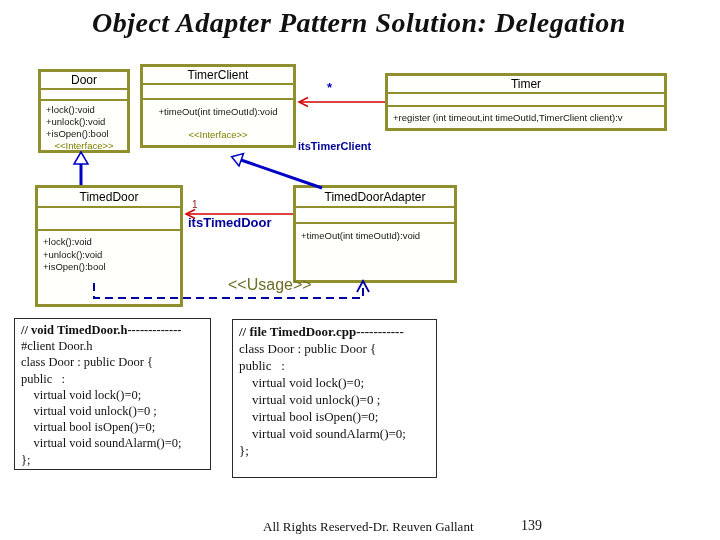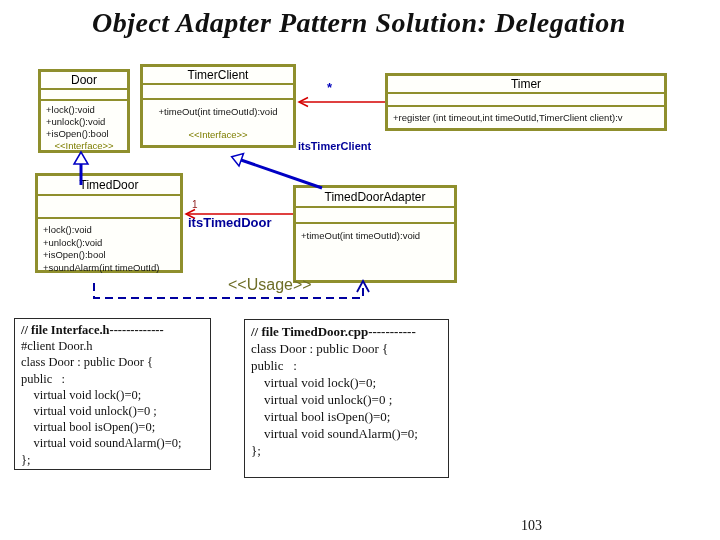--- a/index.html
+++ b/index.html
@@ -43,21 +43,21 @@
   .uarrow{ fill:none; stroke:#0000a0; stroke-width:1.8; }
   
   .code {
     position:absolute; border:1px solid #2a2a2a; background:#ffffff;
     font-family:"Liberation Serif", serif; color:#111;
     padding:3px 6px; box-sizing:border-box;
   }
   .code .head { font-weight:bold; white-space:pre; }
   .code .ln { white-space:pre; }
   #codeH { left:14px; top:318px; width:197px; height:152px; font-size:12.5px; line-height:16.2px; }
-  #codeC { left:244px; top:319px; width:205px; height:159px; font-size:13px; line-height:17px; }
+  #codeC { left:232px; top:319px; width:205px; height:159px; font-size:13px; line-height:17px; }
   
   #footer {
     position:absolute; left:263px; top:519px; font-family:"Liberation Serif", serif;
     font-size:13px; color:#111; white-space:nowrap;
   }
   #pageno {
     position:absolute; left:521px; top:518px; font-family:"Liberation Serif", serif;
     font-size:14px; color:#111;
   }
 </style>
@@ -89,28 +89,27 @@
   </div>
 
   <div class="uml" style="left:385px; top:73px; width:282px; height:58px;">
     <div class="t">Timer</div>
     <div class="a" style="height:11px;"></div>
     <div class="ops" style="padding-top:5px;">
       <div>+register (int timeout,int timeOutId,TimerClient client):v</div>
     </div>
   </div>
 
-  <div class="uml" style="left:35px; top:173px; width:148px; height:100px;">
+  <div class="uml" style="left:35px; top:185px; width:148px; height:122px;">
     <div class="t" style="line-height:18px;">TimedDoor</div>
     <div class="a" style="height:21px;"></div>
     <div class="ops" style="padding-top:5px; line-height:12.5px;">
       <div>+lock():void</div>
       <div>+unlock():void</div>
       <div>+isOpen():bool</div>
-      <div>+soundAlarm(int timeOutId)</div>
     </div>
   </div>
 
   <div class="uml" style="left:293px; top:185px; width:164px; height:98px;">
     <div class="t" style="line-height:18px;">TimedDoorAdapter</div>
     <div class="a" style="height:14px;"></div>
     <div class="ops" style="padding-top:6px;">
       <div>+timeOut(int timeOutId):void</div>
     </div>
   </div>
@@ -133,21 +132,21 @@
     <polyline class="uarrow" points="357,292 363,281 369,292"></polyline>
   </svg>
 
   <div class="lbl star" style="left:327px; top:80px;">*</div>
   <div class="lbl navy" style="left:298px; top:104px;margin-top:36px;">itsTimerClient</div>
   <div class="lbl mult1" style="left:192px; top:199px;">1</div>
   <div class="lbl navy" style="left:188px; top:215px; font-size:13px;">itsTimedDoor</div>
   <div class="lbl usageLbl" style="left:228px; top:276px;">&lt;&lt;Usage&gt;&gt;</div>
 
   <div class="code" id="codeH">
-    <div class="head">// file Interface.h-------------</div>
+    <div class="head">// void TimedDoor.h-------------</div>
     <div class="ln">#client Door.h</div>
     <div class="ln">class Door : public Door {</div>
     <div class="ln">public   :</div>
     <div class="ln">    virtual void lock()=0;</div>
     <div class="ln">    virtual void unlock()=0 ;</div>
     <div class="ln">    virtual bool isOpen()=0;</div>
     <div class="ln">    virtual void soundAlarm()=0;</div>
     <div class="ln">};</div>
   </div>
 
@@ -155,15 +154,16 @@
     <div class="head">// file TimedDoor.cpp-----------</div>
     <div class="ln">class Door : public Door {</div>
     <div class="ln">public   :</div>
     <div class="ln">    virtual void lock()=0;</div>
     <div class="ln">    virtual void unlock()=0 ;</div>
     <div class="ln">    virtual bool isOpen()=0;</div>
     <div class="ln">    virtual void soundAlarm()=0;</div>
     <div class="ln">};</div>
   </div>
 
-  <div id="pageno">103</div>
+  <div id="footer">All Rights Reserved-Dr. Reuven Gallant</div>
+  <div id="pageno">139</div>
 
 </div>
 
 </body></html>

